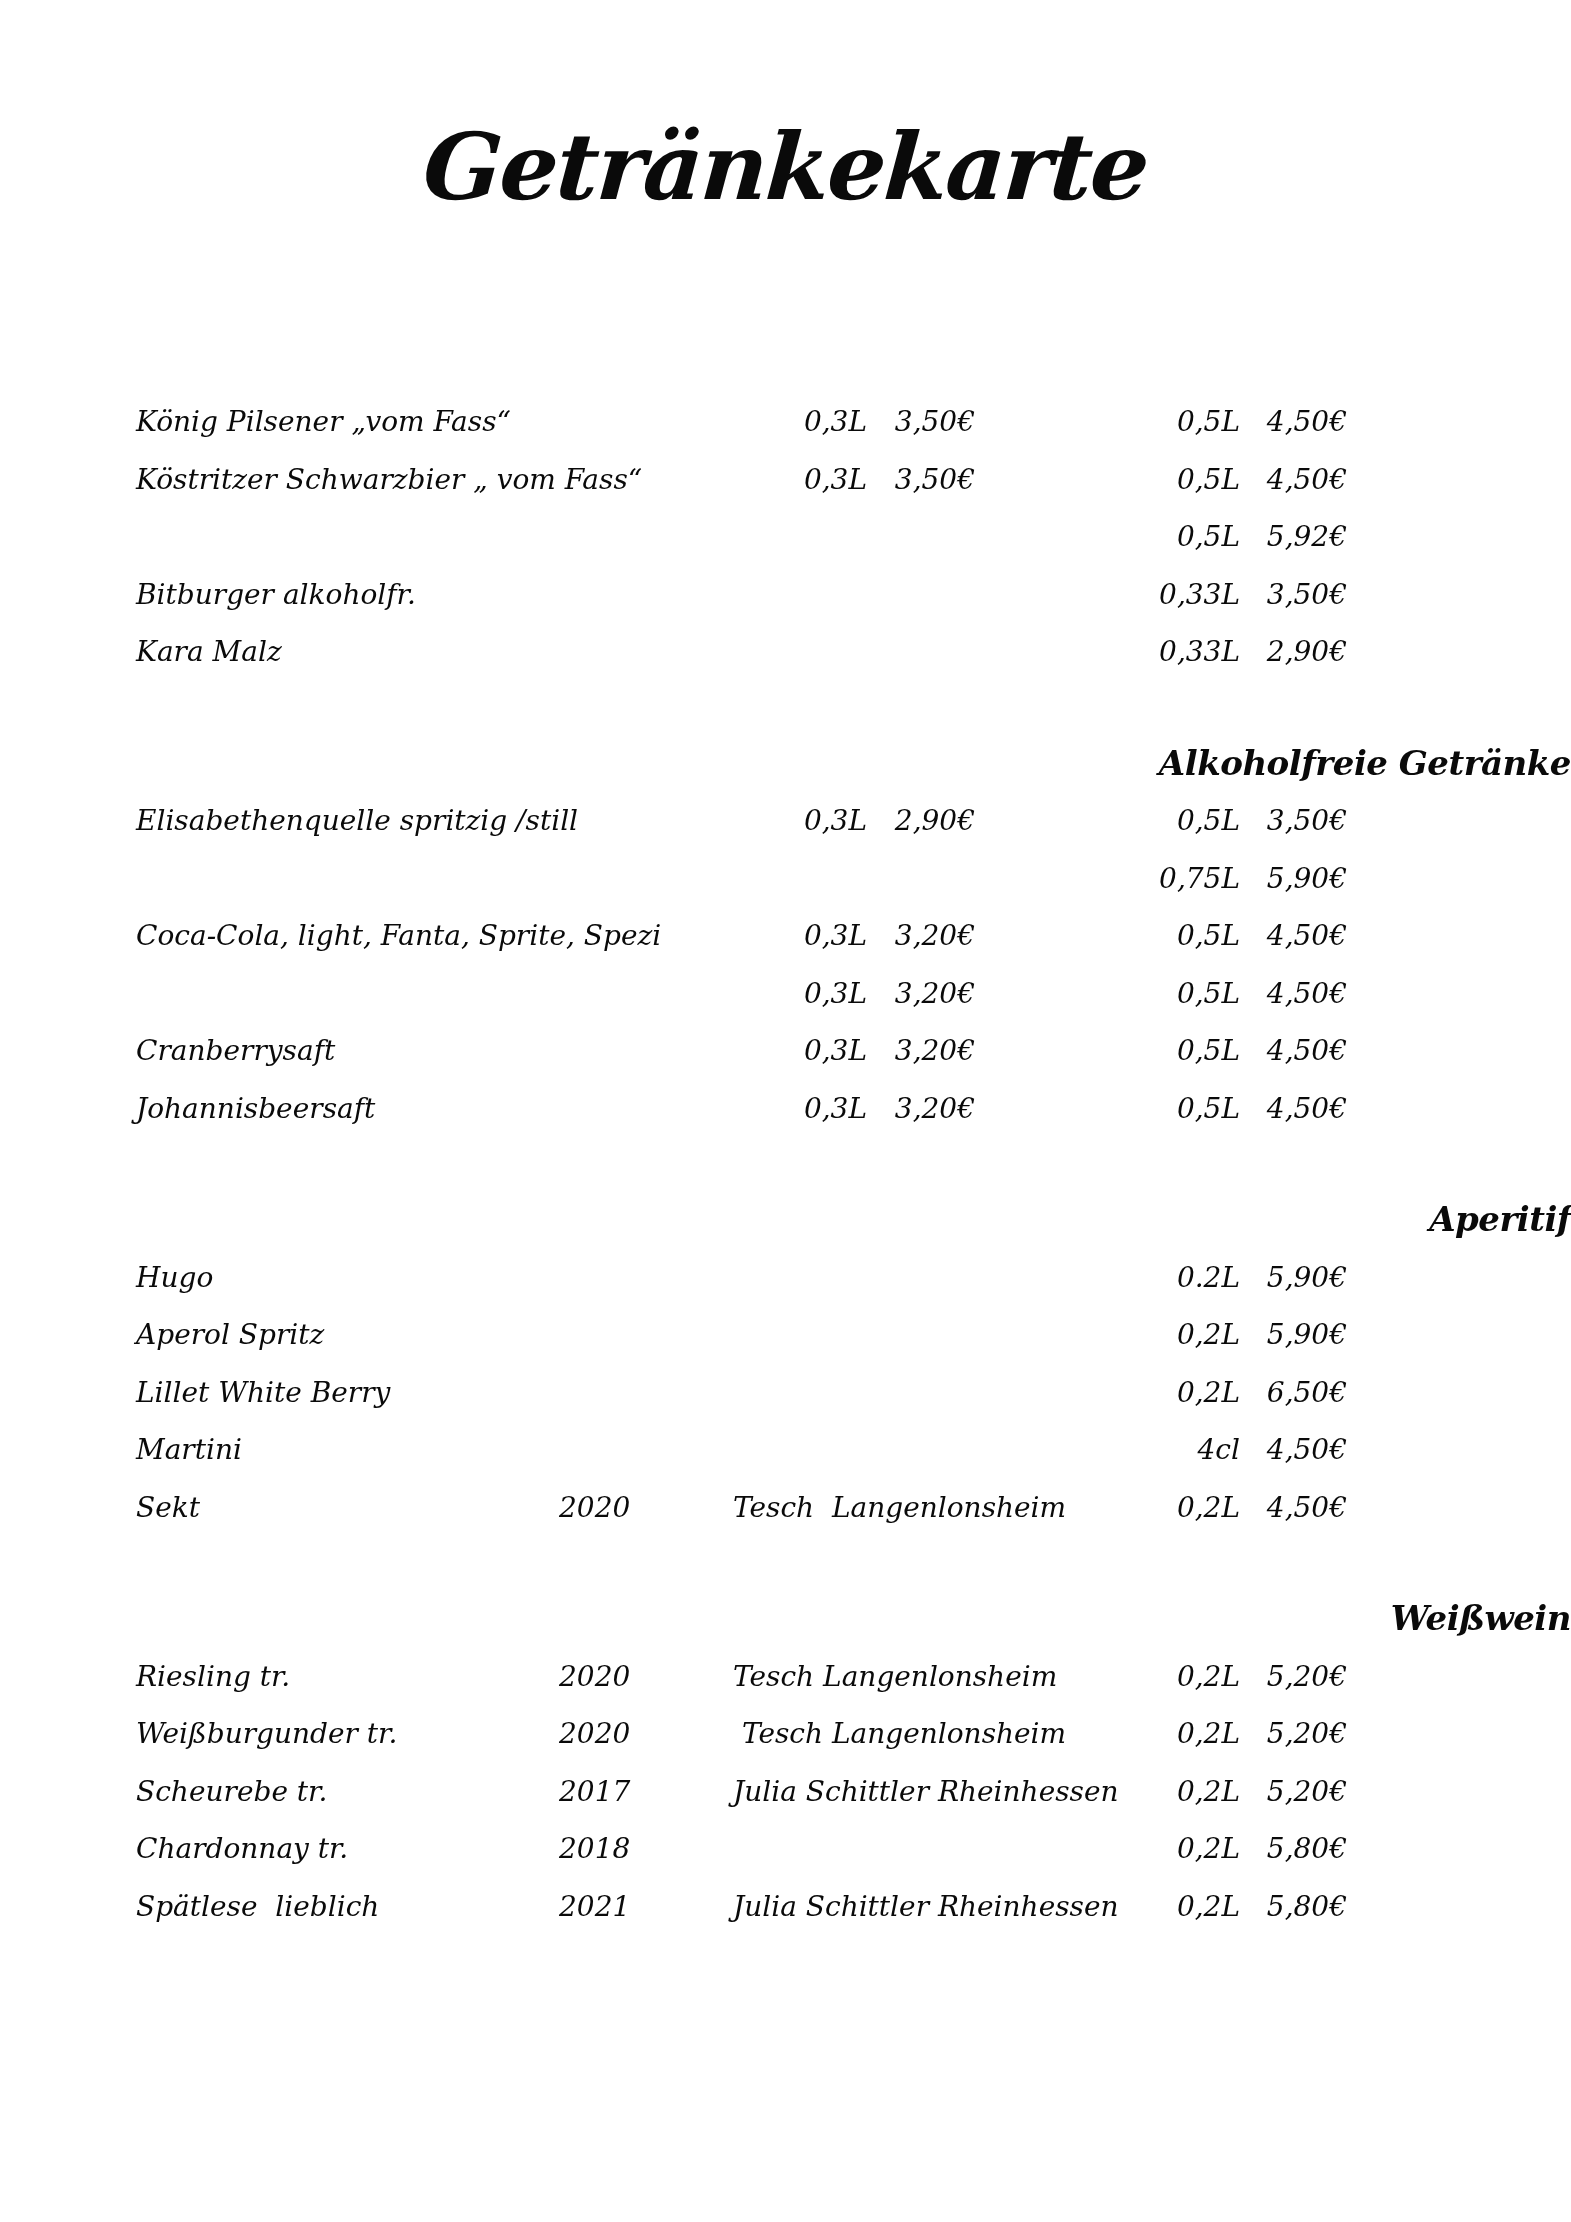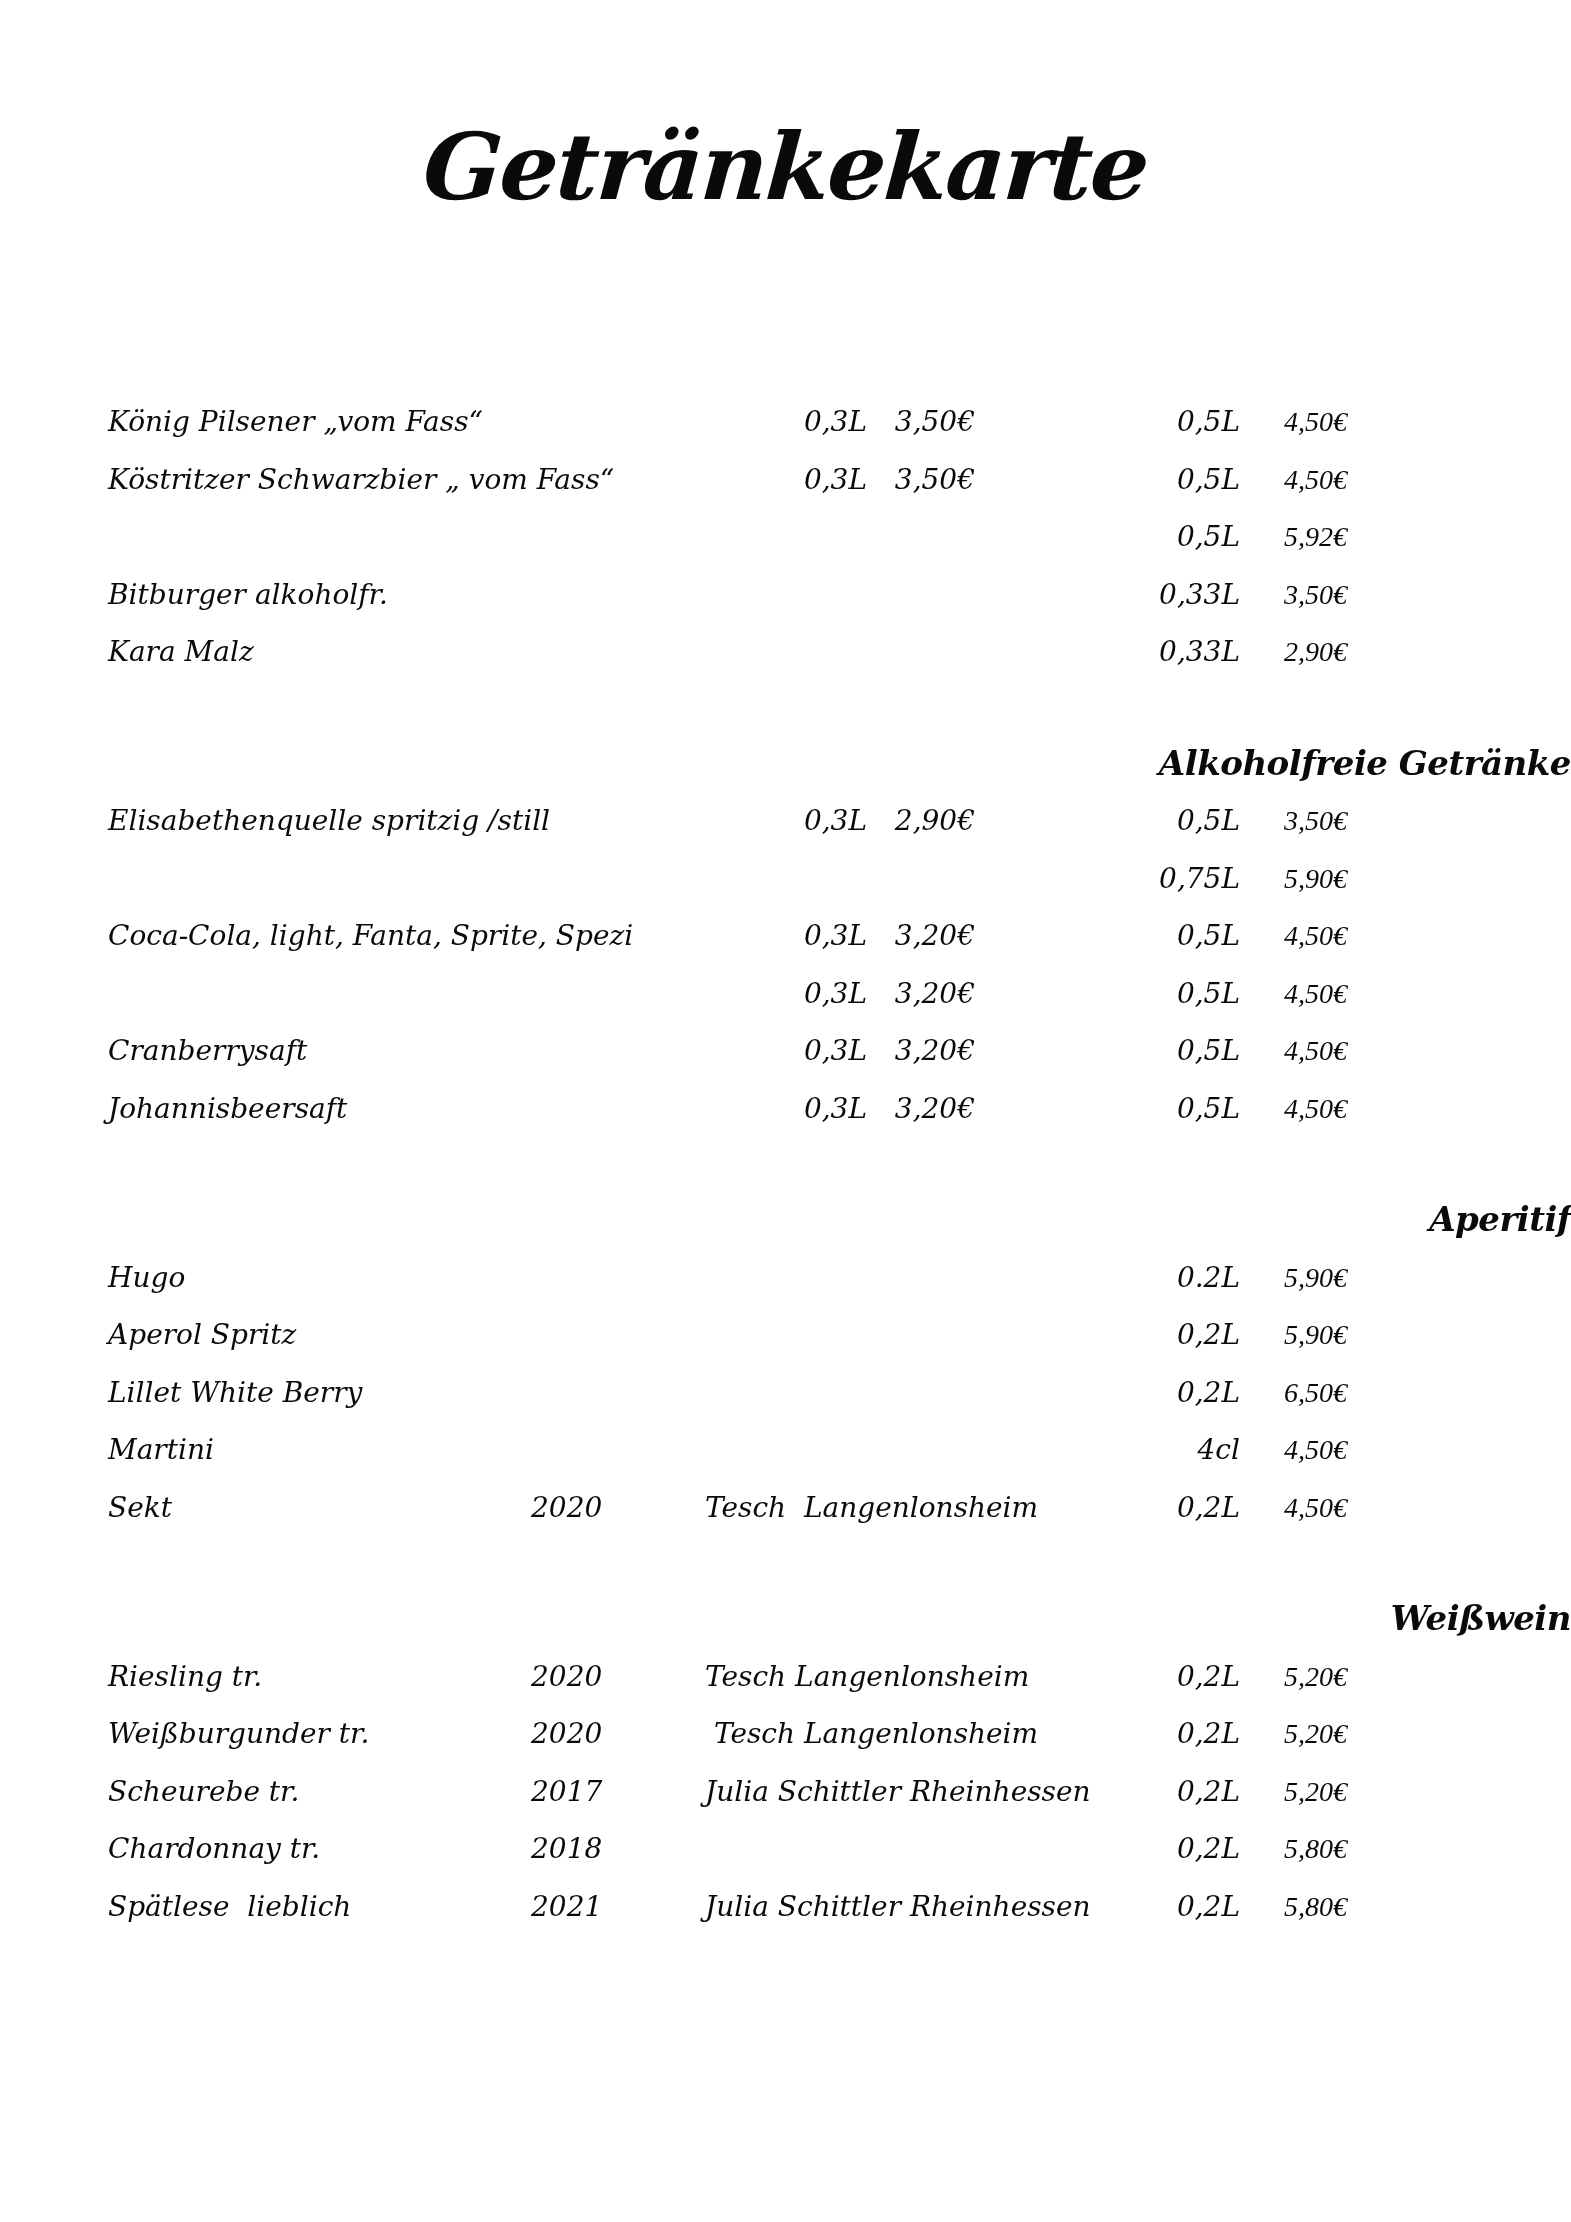--- a/index.html
+++ b/index.html
@@ -24,20 +24,21 @@
     font-style: italic;
     letter-spacing: -2px;
     line-height: 135px;
     transform: skewX(-4deg);
   }
   .menu-body {
     position: absolute;
     top: 393px;
     left: 0;
     right: 0;
+    padding-left: 28px;
   }
   .section { margin: 0; }
   .section + .section { margin-top: 54px; }
   .heading {
     position: relative;
     height: 57.5px;
     line-height: 57.5px;
     padding-left: 108px;
     font-size: 34px;
     font-weight: 700;
@@ -52,21 +53,21 @@
     line-height: 57.5px;
     font-size: 28px;
     white-space: pre;
   }
   .name     { left: 108px; }
   .vintage  { left: 531px; }
   .producer { left: 705px; }
   .size1    { right: 704px; text-align: center; margin-left: 31px; }
   .price1   { right: 596px; text-align: right; }
   .size2    { right: 331px; text-align: right; }
-  .price2   { right: 224px; text-align: center; font-family: Liberation Serif, serif; }
+  .price2   { right: 224px; text-align: center; }
 </style>
 </head>
 <body>
 
 <div class="page">
 
   <div class="title">Getränkekarte</div>
 
   <div class="menu-body">
 

